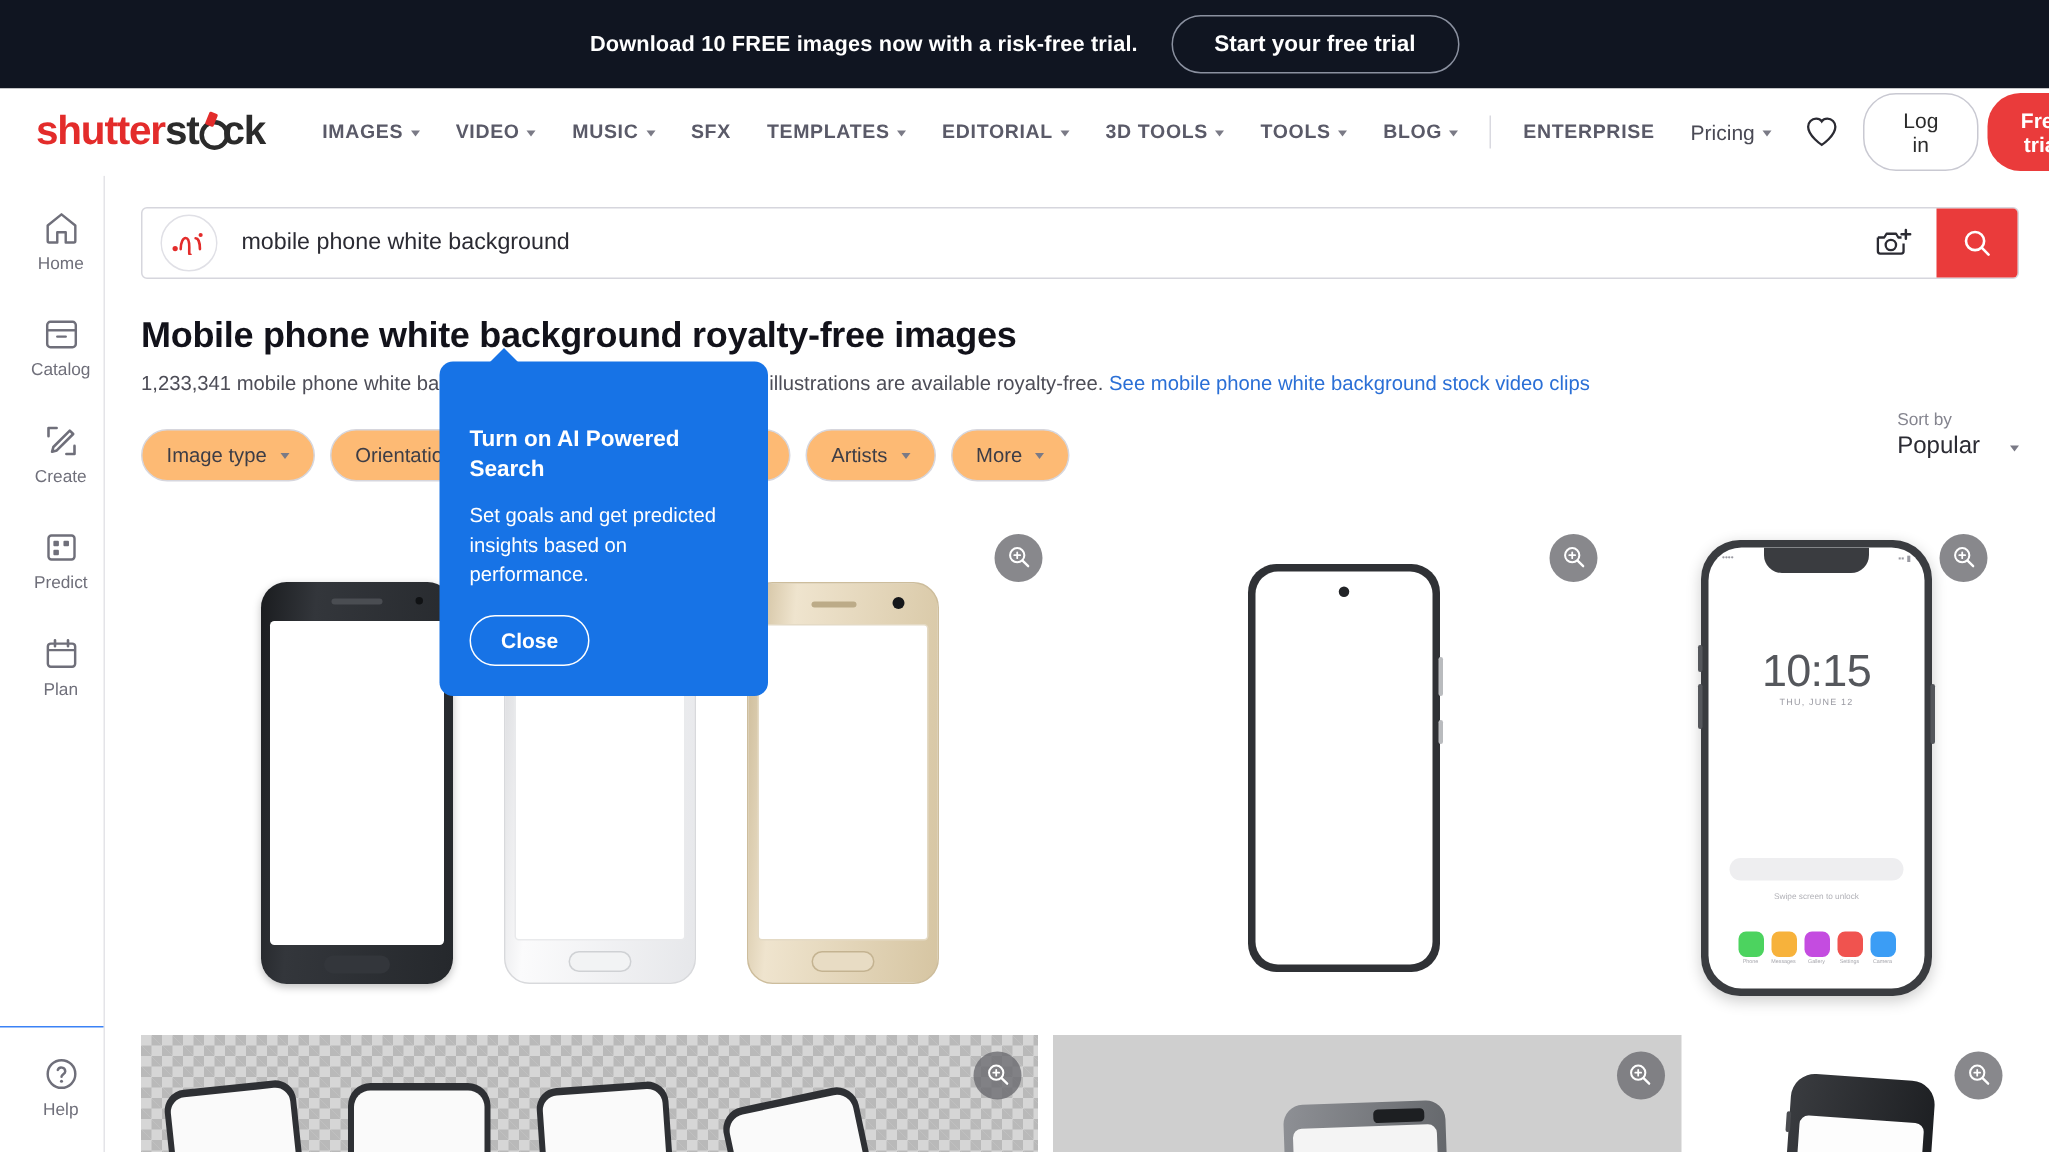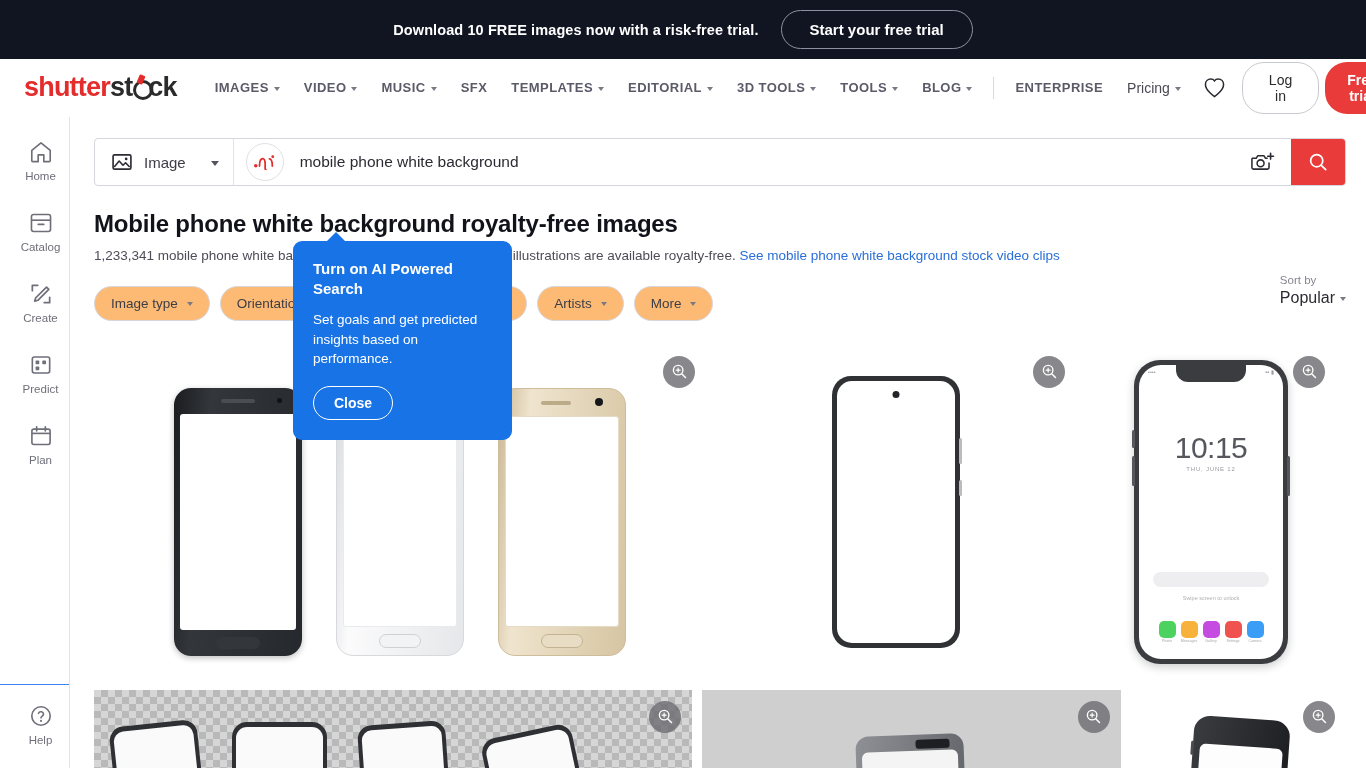--- a/index.html
+++ b/index.html
@@ -175,35 +175,35 @@
   .filter-pill {
     display: flex; align-items: center; gap: 9px;
     border: 1px solid #d6d6dd; border-radius: 20px;
     padding: 9px 16px; font-size: 13.5px; color: #3d3d46;
     cursor: pointer; background: #fdba74; white-space: nowrap;
   }
   #sort-block {
     position: absolute; right: 0; top: -12px; text-align: left; cursor: pointer;
   }
   #sort-label { font-size: 11.5px; color: #85858f; }
-  #sort-value-row { display: flex; align-items: center; gap: 5px; margin-top: 3px; }
+  #sort-value-row { display: flex; align-items: center; gap: 20px; margin-top: 3px; }
   #sort-value { font-size: 16px; color: #2b2b33; }
 
   
   #ai-tooltip {
     position: absolute; left: 223px; top: 124px; width: 219px;
     background: #1773e6; border-radius: 9px; padding: 18px 20px 20px 20px;
     color: #fff; z-index: 50;
   }
   #ai-tooltip::before {
     content: ""; position: absolute; top: -9px; left: 33px;
     border-left: 10px solid transparent; border-right: 10px solid transparent;
     border-bottom: 10px solid #1773e6;
   }
-  #tooltip-title { font-size: 15px; font-weight: bold; line-height: 1.3; }
+  #tooltip-title { font-size: 15px; font-weight: bold; line-height: 1.3; margin-top: 24px; }
   #tooltip-body { font-size: 13.5px; line-height: 1.45; margin-top: 12px; }
   #tooltip-close-button {
     margin-top: 17px; background: transparent; color: #fff;
     border: 1.5px solid #ffffff; border-radius: 20px;
     padding: 8px 20px; font-size: 14px; font-weight: bold;
     cursor: pointer; font-family: inherit;
   }
 
   
   #results-grid {
@@ -369,29 +369,20 @@
           <circle cx="12" cy="16.5" r=".95" fill="#6f6f7a"></circle>
         </svg>
         <span class="side-label">Help</span>
       </div>
     </div>
   </div>
 
   <div id="main">
 
     <div id="search-row">
-      <div id="asset-type-select">
-        <svg width="22" height="20" viewBox="0 0 24 22" fill="none">
-          <rect x="2.2" y="3.2" width="19.6" height="15.6" rx="1.6" stroke="#2b2b33" stroke-width="1.8"></rect>
-          <path d="M3.4 16.6 8.9 10l4.2 4.6 2.8-2.8 4.5 4.8" stroke="#2b2b33" stroke-width="1.7" stroke-linejoin="round" fill="none"></path>
-          <circle cx="16.6" cy="7.6" r="1.5" fill="#2b2b33"></circle>
-        </svg>
-        <span class="at-label">Image</span>
-        <span class="caret"></span>
-      </div>
 
       <div id="ai-badge">
         <svg width="24" height="16" viewBox="0 0 26 16" fill="none">
           <circle cx="3" cy="12" r="1.9" fill="#e32c2b"></circle>
           <path d="M7 12.4c0-5 1.7-8 3.6-8 1.8 0 2.6 2.6 2.6 6.6 0 4-.3 5.6.9 5.6" stroke="#e32c2b" stroke-width="1.9" fill="none" stroke-linecap="round"></path>
           <path d="M17.8 4.6c1.9 0 3.1 3.3 3.1 7.8" stroke="#e32c2b" stroke-width="1.9" fill="none" stroke-linecap="round"></path>
           <circle cx="21.4" cy="2.2" r="1.5" fill="#e32c2b"></circle>
         </svg>
       </div>
 

